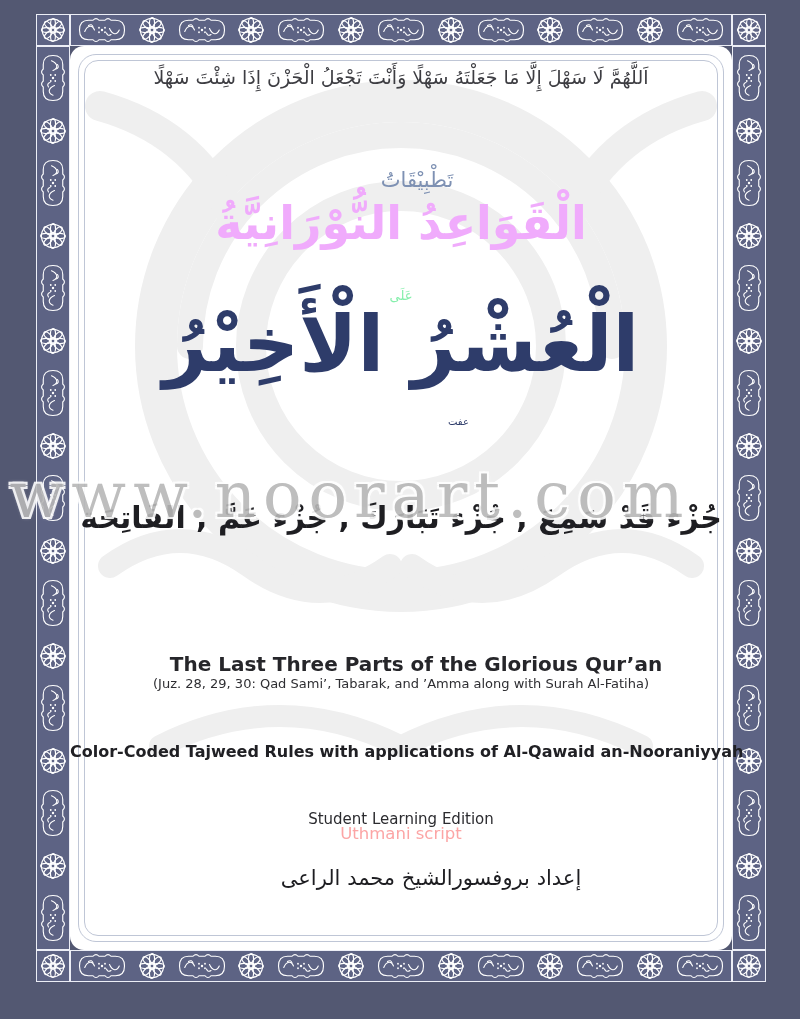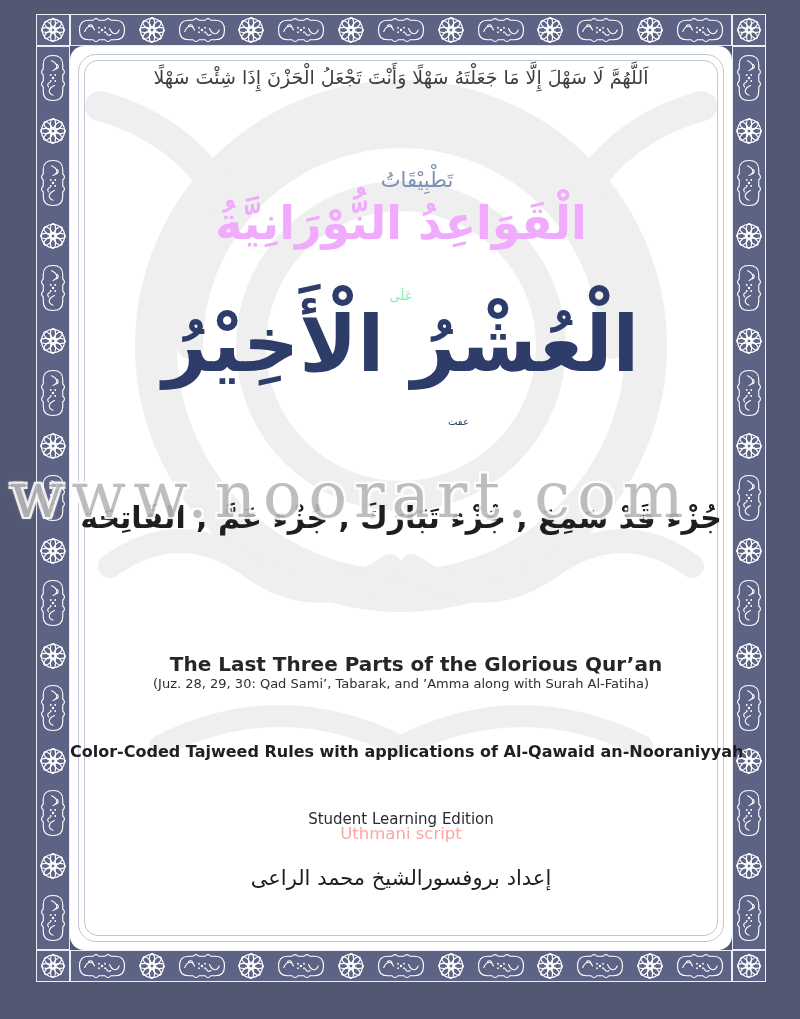--- a/index.html
+++ b/index.html
@@ -57,21 +57,21 @@
   .callig-sig { position:absolute; left:448px; top:416px; font-size:10px; color:#2e3c6a;text-align:center; }
   .audience   { top:452px; font-size:23px; color:#38383c; }
   .parts-ar   { top:500px; font-size:30px; font-weight:600; color:#1e1e22; }
 
   .en-title   { top:601px; font-size:24px; font-weight:700; color:#474f78; letter-spacing:.4px; }
   .en-sub     { top:652px; font-size:20px; font-weight:700; color:#26262a;padding-left:30px; }
   .en-juz     { top:676px; font-size:13px; color:#2e2e32; }
   .tajweed    { top:729px; font-size:16px; font-weight:700; color:#202024;margin-top:13px; }
   .edition    { top:776px; font-size:15px; color:#2b2b2f;margin-top:34px; }
   .script-ln  { top:824px; font-size:16.5px; color:#fca5a5; }
-  .author     { top:866px; font-size:21px; color:#1d1d21; }
+  .author     { top:866px; font-size:21px; color:#1d1d21;margin-left:30px; }
 
   
   .watermark{
     position:absolute; left:0; width:700px; top:458px;
     text-align:center; z-index:40;
     font-family:"DejaVu Serif", serif;
     font-size:64px; letter-spacing:7px; color:#b7b7b7;
     text-shadow:-2px -2px 0 #fff, 2px -2px 0 #fff, -2px 2px 0 #fff, 2px 2px 0 #fff, 0 0 4px #fff;
     opacity:.9; pointer-events:none;
   }

